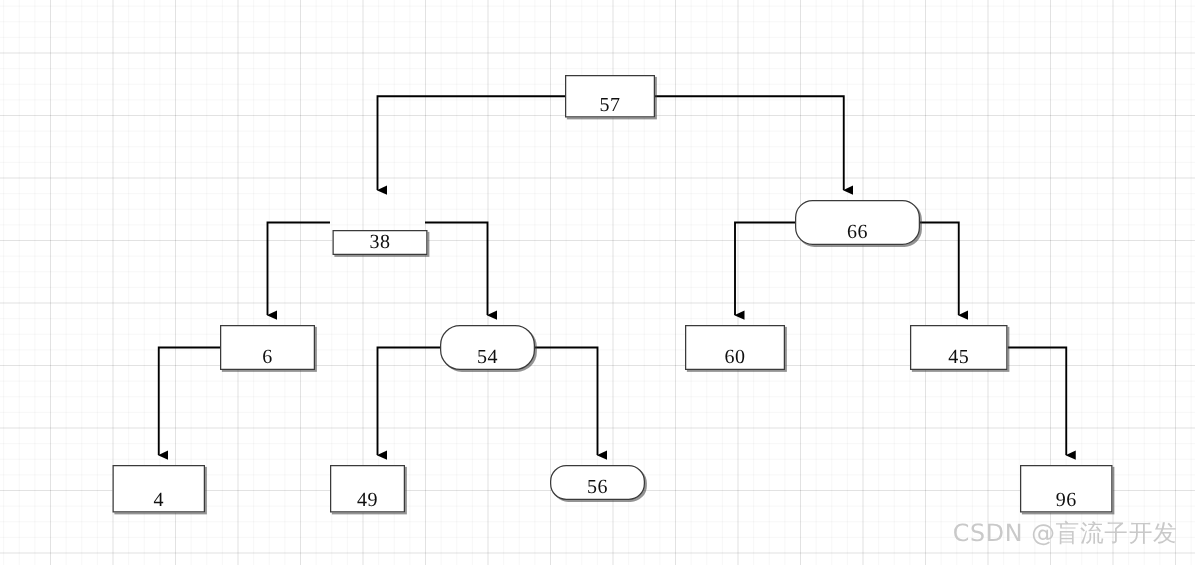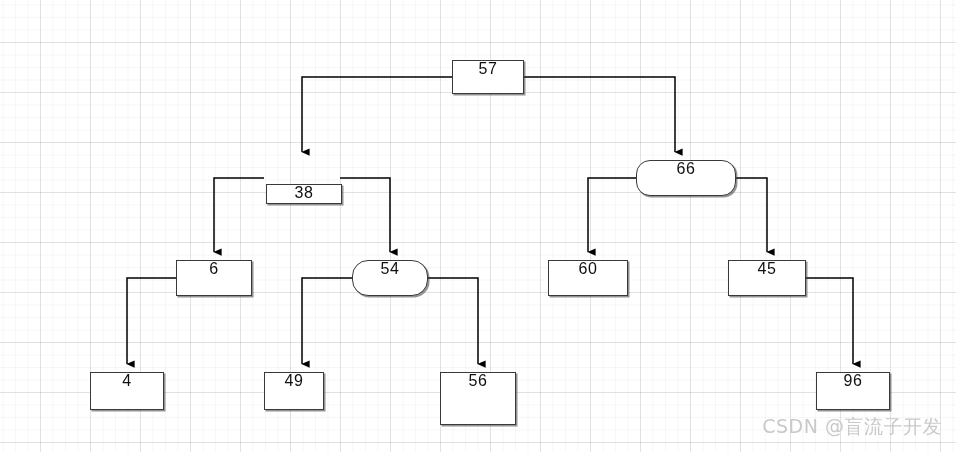--- a/index.html
+++ b/index.html
@@ -44,24 +44,24 @@
     pointer-events: none;
   }
 
   .tree-node {
     position: absolute;
     box-sizing: border-box;
     background: #ffffff;
     border: 1.6px solid #3a3a3a;
     box-shadow: 1.5px 1.5px 0 rgba(60,60,60,0.55);
     display: flex;
-    align-items: flex-start;
+    align-items: flex-end;
     justify-content: center;
     color: #101010;
-    font-family: Liberation Sans, sans-serif;
+    font-family: Liberation Serif, serif;
     font-size: 16px;
     line-height: 1;
     letter-spacing: 0.5px;
     user-select: none;
   }
 
   .node-label {
     display: block;
     transform: translateY(-0.5px);
   }
@@ -124,21 +124,21 @@
       </div>
       <div class="tree-node" style="left: 728px; top: 260px; width: 78px; height: 36px;">
         <span class="node-label">45</span>
       </div>
       <div class="tree-node" style="left: 90px; top: 372px; width: 74px; height: 38px;">
         <span class="node-label">4</span>
       </div>
       <div class="tree-node" style="left: 264px; top: 372px; width: 60px; height: 38px;">
         <span class="node-label">49</span>
       </div>
-      <div class="tree-node" style="left: 440px; top: 372px; width: 76px; height: 53px;">
+      <div class="tree-node" style="left: 440px; top: 372px; width: 76px; height: 28px; border-radius: 13px;">
         <span class="node-label">56</span>
       </div>
       <div class="tree-node" style="left: 816px; top: 372px; width: 74px; height: 38px;">
         <span class="node-label">96</span>
       </div>
     </div>
 
   <div id="watermark">CSDN @盲流子开发</div>
 
 </div>

